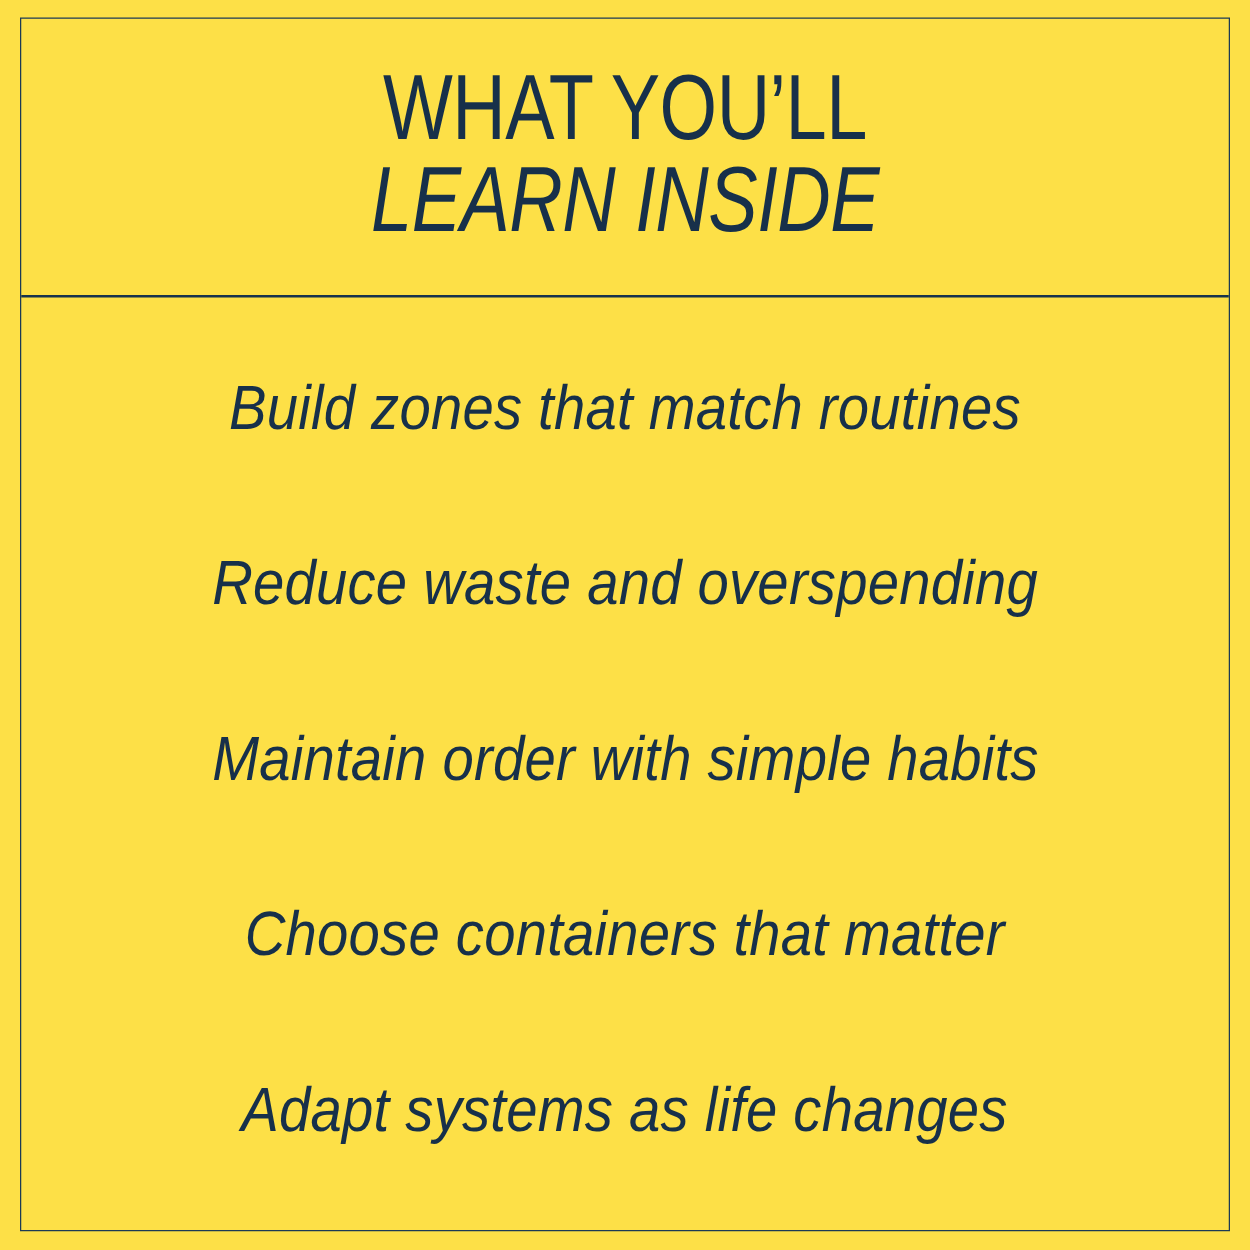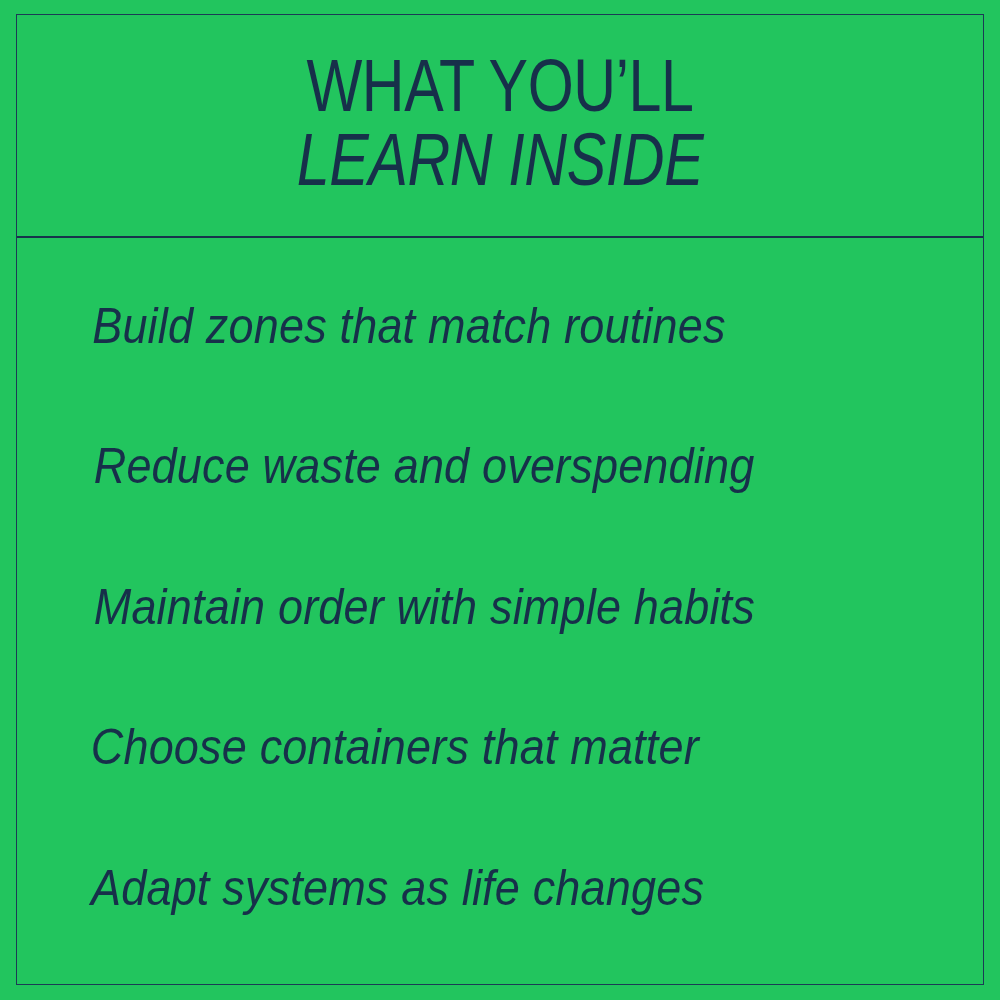--- a/index.html
+++ b/index.html
@@ -11,21 +11,21 @@
     height: 1000px;
     background: #f2e9e0;
     font-family: "Liberation Sans", sans-serif;
     overflow: hidden;
   }
 
   .poster {
     position: relative;
     width: 1000px;
     height: 1000px;
-    background: #22c55e;
+    background: #fde047;
     box-sizing: border-box;
   }
 
   
   .frame {
     position: absolute;
     left: 16px;
     top: 14px;
     width: 968px;
     height: 971px;
@@ -68,21 +68,21 @@
   .title-line-2 {
     font-style: italic;
     margin-top: 2px;
   }
 
   
   .body-list {
     flex: 1 1 auto;
     display: flex;
     flex-direction: column;
-    align-items: flex-start;
+    align-items: center;
     justify-content: center;
     gap: 0;
     padding: 18px 40px 26px 40px;
     box-sizing: border-box;
   }
 
   .list-item {
     color: #17304a;
     font-family: "Liberation Sans Narrow", "Liberation Sans", sans-serif;
     font-style: italic;

